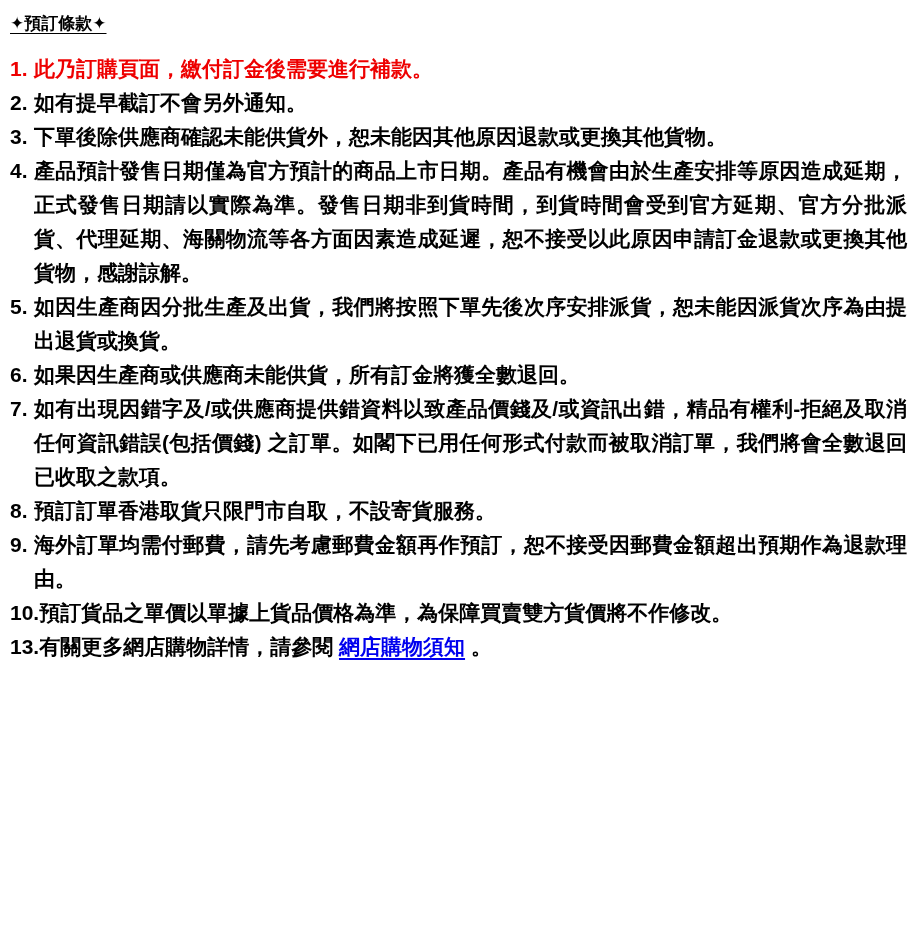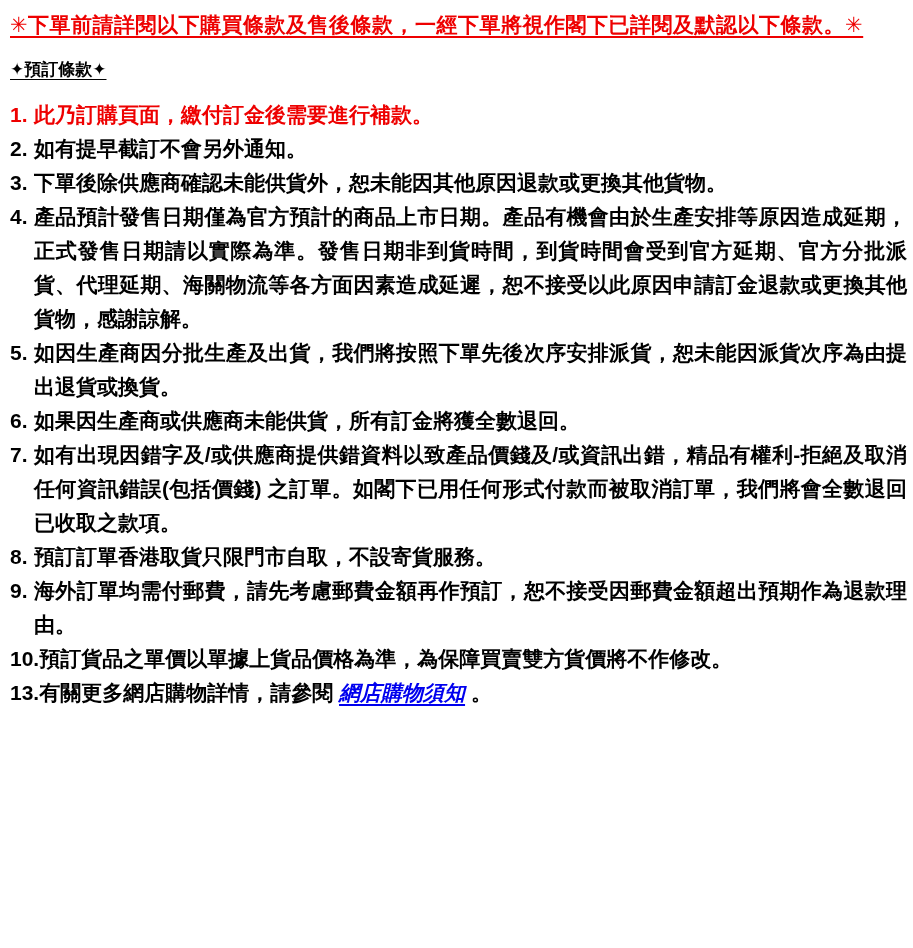--- a/index.html
+++ b/index.html
@@ -64,28 +64,26 @@
   .seg-red-underline{
     color:var(--red);
     text-decoration:underline;
     text-underline-offset:4px;
   }
   a.seg-link{
     color:var(--link);
     text-decoration:underline;
     text-underline-offset:4px;
     cursor:pointer;
-    font-style:italic;
   }
 </style>
 </head>
 <body>
 
 <div class="page">
-  <div class="title">✳下單前請詳閱以下購買條款及售後條款，一經下單將視作閣下已詳閱及默認以下條款。✳</div>
 
   <div class="heading">✦預訂條款✦</div>
 
   <ol class="terms">
       <li>
         <span class="num seg-red">1.</span>
         <span class="content"><span class="seg-red">此乃訂購頁面，繳付訂金後需要進行補款。</span></span>
       </li>
       <li>
         <span class="num">2.</span>

